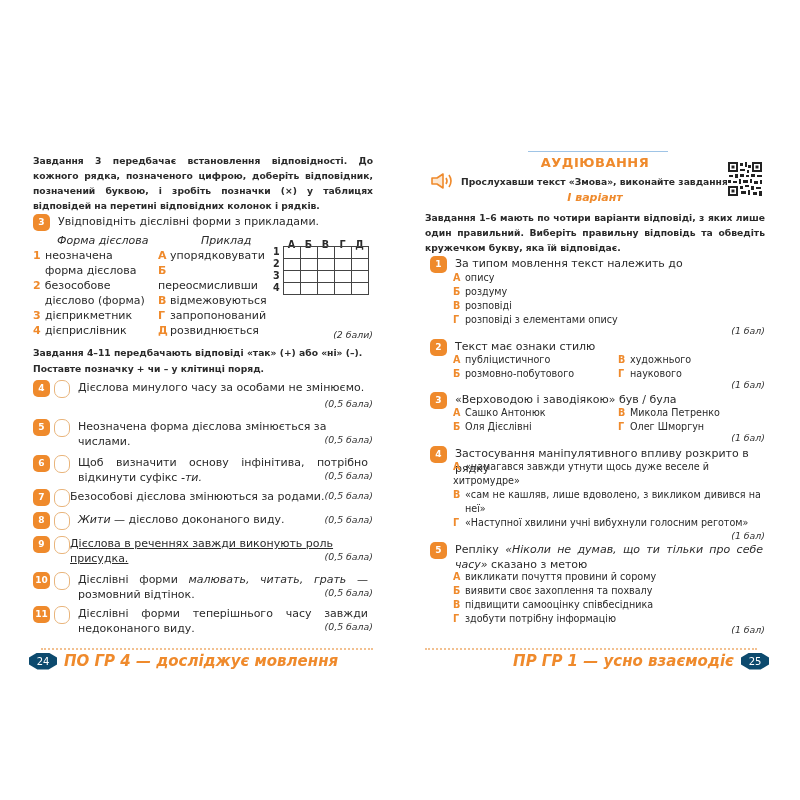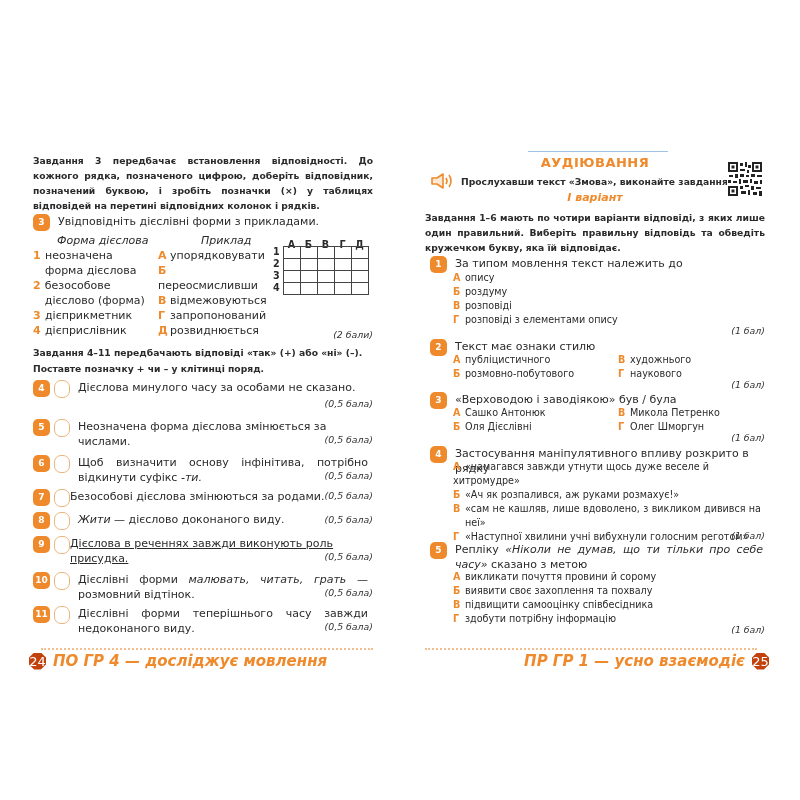--- a/index.html
+++ b/index.html
@@ -25,21 +25,21 @@
   .letter { color: #ef8a2c; font-weight: bold; display: inline-block; width: 12px; }
   .abs { position: absolute; }
   .row { display: flex; align-items: flex-start; }
   .grid { border-collapse: collapse; }
   .grid td { width: 16px; height: 11px; border: 1px solid #444; padding: 0; }
   .grid-head span { display: inline-block; width: 17px; text-align: center; font-weight: bold; font-size: 9.6px; }
   .grid-rows div { height: 12px; font-weight: bold; font-size: 9.6px; line-height: 12px; }
   .footer-line { border-top: 2px dotted #f2c090; position: absolute; }
   .footer-text { font-size: 15px; font-style: italic; font-weight: bold; color: #ef8a2c; }
   .page-num {
-    display: inline-block; width: 17px; height: 17px; background: #c2410c; color: #fff; font-size: 13px;
+    display: inline-block; width: 28px; height: 17px; background: #0c4a6e; color: #fff; font-size: 10px;
     text-align: center; line-height: 17px;
     clip-path: polygon(30% 0, 70% 0, 100% 30%, 100% 70%, 70% 100%, 30% 100%, 0 70%, 0 30%);
   }
   .section-title { font-size: 13px; font-weight: bold; color: #ef8a2c; text-align: center; letter-spacing: 0.5px; }
   .variant { font-size: 11px; font-weight: bold; font-style: italic; color: #ef8a2c; text-align: center; }
   .top-rule { position: absolute; height: 1px; background: #9fc4e6; }
   .opt { font-size: 9.6px; line-height: 14px; }
 </style>
 </head>
 <body>
@@ -126,21 +126,21 @@
     </table>
 
   <div class="abs pts" style="top:329px; left:0; width:340px;">(2 бали)</div>
 
   <div class="abs instr" style="top:345px; left:0; width:340px;">Завдання 4–11 передбачають відповіді «так» (+) або «ні» (–).</div>
   <div class="abs instr" style="top:361px; left:0; width:340px;">Поставте позначку + чи – у клітинці поряд.</div>
 
   <div class="abs row" style="top:380px; left:0; width:340px;">
     <span class="badge">4</span>
     <span class="checkbox" style="margin-left:4px;"></span>
-    <span class="q-text" style="margin-left:8px;">Дієслова минулого часу за особами не сказано.</span>
+    <span class="q-text" style="margin-left:8px;">Дієслова минулого часу за особами не змінюємо.</span>
   </div>
   <div class="abs pts" style="top:398px; left:0; width:340px;">(0,5 бала)</div>
 
   <div class="abs row" style="top:419px; left:0; width:340px;">
     <span class="badge">5</span>
     <span class="checkbox" style="margin-left:4px;"></span>
     <span class="q-text" style="margin-left:8px;">Неозначена форма дієслова змінюється за числами.</span>
   </div>
   <div class="abs pts" style="top:434px; left:0; width:340px;">(0,5 бала)</div>
 
@@ -298,21 +298,20 @@
       </div>
   </div>
   <div class="abs pts" style="top:432px; left:0; width:340px;">(1 бал)</div>
 
   <div class="abs row" style="top:446px; left:5px;">
     <span class="badge">4</span>
     <span class="q-text" style="margin-left:8px;">Застосування маніпулятивного впливу розкрито в рядку</span>
   </div>
   <div class="abs" style="top:460px; left:28px; width:312px;">
     <div class="opt"><span class="letter">А</span><span>«намагався завжди утнути щось дуже веселе й хитромудре»</span></div>
-    <div class="opt"><span class="letter">Б</span><span>«Ач як розпалився, аж руками розмахує!»</span></div>
     <div class="opt row">
         <span class="letter" style="flex:0 0 12px;">В</span>
         <span style="text-align:justify; width:296px;">«сам не кашляв, лише вдоволено, з викликом дивився на неї»</span>
       </div>
     <div class="opt"><span class="letter">Г</span><span>«Наступної хвилини учні вибухнули голосним реготом»</span></div>
   </div>
   <div class="abs pts" style="top:530px; left:0; width:340px;">(1 бал)</div>
 
   <div class="abs row" style="top:542px; left:5px; width:335px;">
     <span class="badge">5</span>

